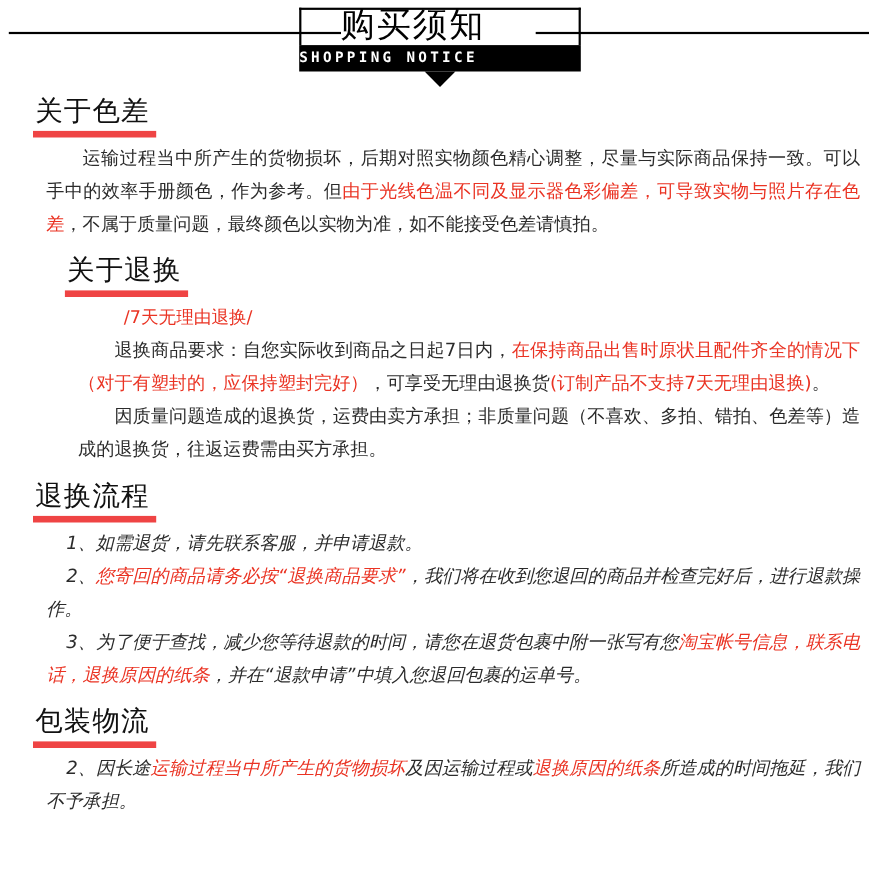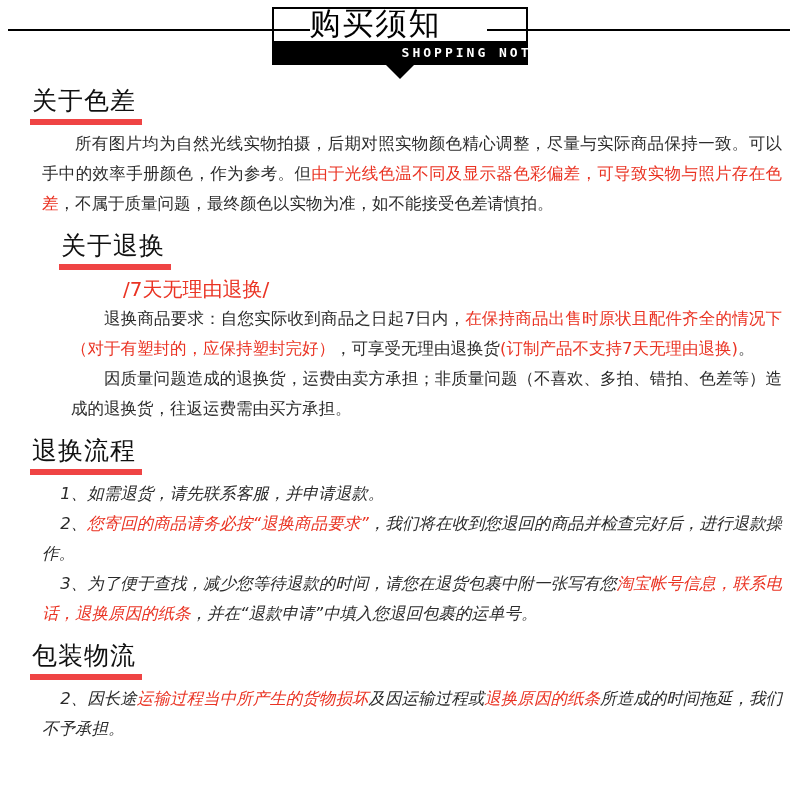--- a/index.html
+++ b/index.html
@@ -61,21 +61,21 @@
     height: 24px;
     background: #000000;
   }
   .banner-en {
     position: absolute;
     left: 272px;
     top: 41px;
     width: 292px;
     height: 24px;
     line-height: 24px;
-    text-align: right;
+    text-align: left;
     color: #ffffff;
     font-size: 13px;
     font-weight: bold;
     letter-spacing: 3px;
     font-family: "DejaVu Sans Mono", "Liberation Mono", monospace;
   }
   .banner-arrow {
     position: absolute;
     left: 386px;
     top: 65px;
@@ -107,21 +107,21 @@
   .sec-body {
     margin: 4px 18px 0 42px;
     font-size: 16.5px;
     line-height: 30px;
     color: #2b2b2b;
     text-align: justify;
     font-family: "DejaVu Sans", "Liberation Sans", sans-serif;
   }
   .para { text-indent: 2em; margin: 0; }
   .para.numbered { text-indent: 1.1em; font-style: italic; }
-  .para.sub { text-indent: 2.6em; font-size: 20px; }
+  .para.sub { text-indent: 2.6em; font-size: 16px; }
 
   .hl { color: #ea3323; }
 
   
   .sp-color  { margin-top: 2px; }
   .sp-return { margin-top: 10px; padding-left: 29px; }
   .sp-flow   { margin-top: 10px; }
   .sp-pack   { margin-top: 10px; }
 </style>
 </head>
@@ -132,21 +132,21 @@
   <div class="banner-rule right"></div>
   <div class="banner-frame"></div>
   <div class="banner-cn">购买须知</div>
   <div class="banner-bar"></div>
   <div class="banner-en">SHOPPING NOTICE</div>
   <div class="banner-arrow"></div>
 </div>
 
 <div class="content" id="content">
     <div class="section sp-color"><div class="sec-head">关于色差</div><div class="sec-body">
-        <p class="para"><span>所有图片均为自然光线实物拍摄，后期对照实物颜色精心调整，尽量与实际商品保持一致。可以手中的效率手册颜色，作为参考。但</span><span class="hl">由于光线色温不同及显示器色彩偏差，可导致实物与照片存在色差</span><span>，不属于质量问题，最终颜色以实物为准，如不能接受色差请慎拍。</span></p>
+        <p class="para"><span>运输过程当中所产生的货物损坏，后期对照实物颜色精心调整，尽量与实际商品保持一致。可以手中的效率手册颜色，作为参考。但</span><span class="hl">由于光线色温不同及显示器色彩偏差，可导致实物与照片存在色差</span><span>，不属于质量问题，最终颜色以实物为准，如不能接受色差请慎拍。</span></p>
       </div></div>
     <div class="section sp-return"><div class="sec-head">关于退换</div><div class="sec-body">
         <p class="para sub"><span class="hl">/7天无理由退换/</span></p>
         <p class="para"><span>退换商品要求：自您实际收到商品之日起7日内，</span><span class="hl">在保持商品出售时原状且配件齐全的情况下（对于有塑封的，应保持塑封完好）</span><span>，可享受无理由退换货</span><span class="hl">(订制产品不支持7天无理由退换)</span><span>。</span></p>
         <p class="para"><span>因质量问题造成的退换货，运费由卖方承担；非质量问题（不喜欢、多拍、错拍、色差等）造成的退换货，往返运费需由买方承担。</span></p>
       </div></div>
     <div class="section sp-flow"><div class="sec-head">退换流程</div><div class="sec-body">
         <p class="para numbered"><span>1、如需退货，请先联系客服，并申请退款。</span></p>
         <p class="para numbered"><span>2、</span><span class="hl">您寄回的商品请务必按“退换商品要求”</span><span>，我们将在收到您退回的商品并检查完好后，进行退款操作。</span></p>
         <p class="para numbered"><span>3、为了便于查找，减少您等待退款的时间，请您在退货包裹中附一张写有您</span><span class="hl">淘宝帐号信息，联系电话，退换原因的纸条</span><span>，并在“退款申请”中填入您退回包裹的运单号。</span></p>

